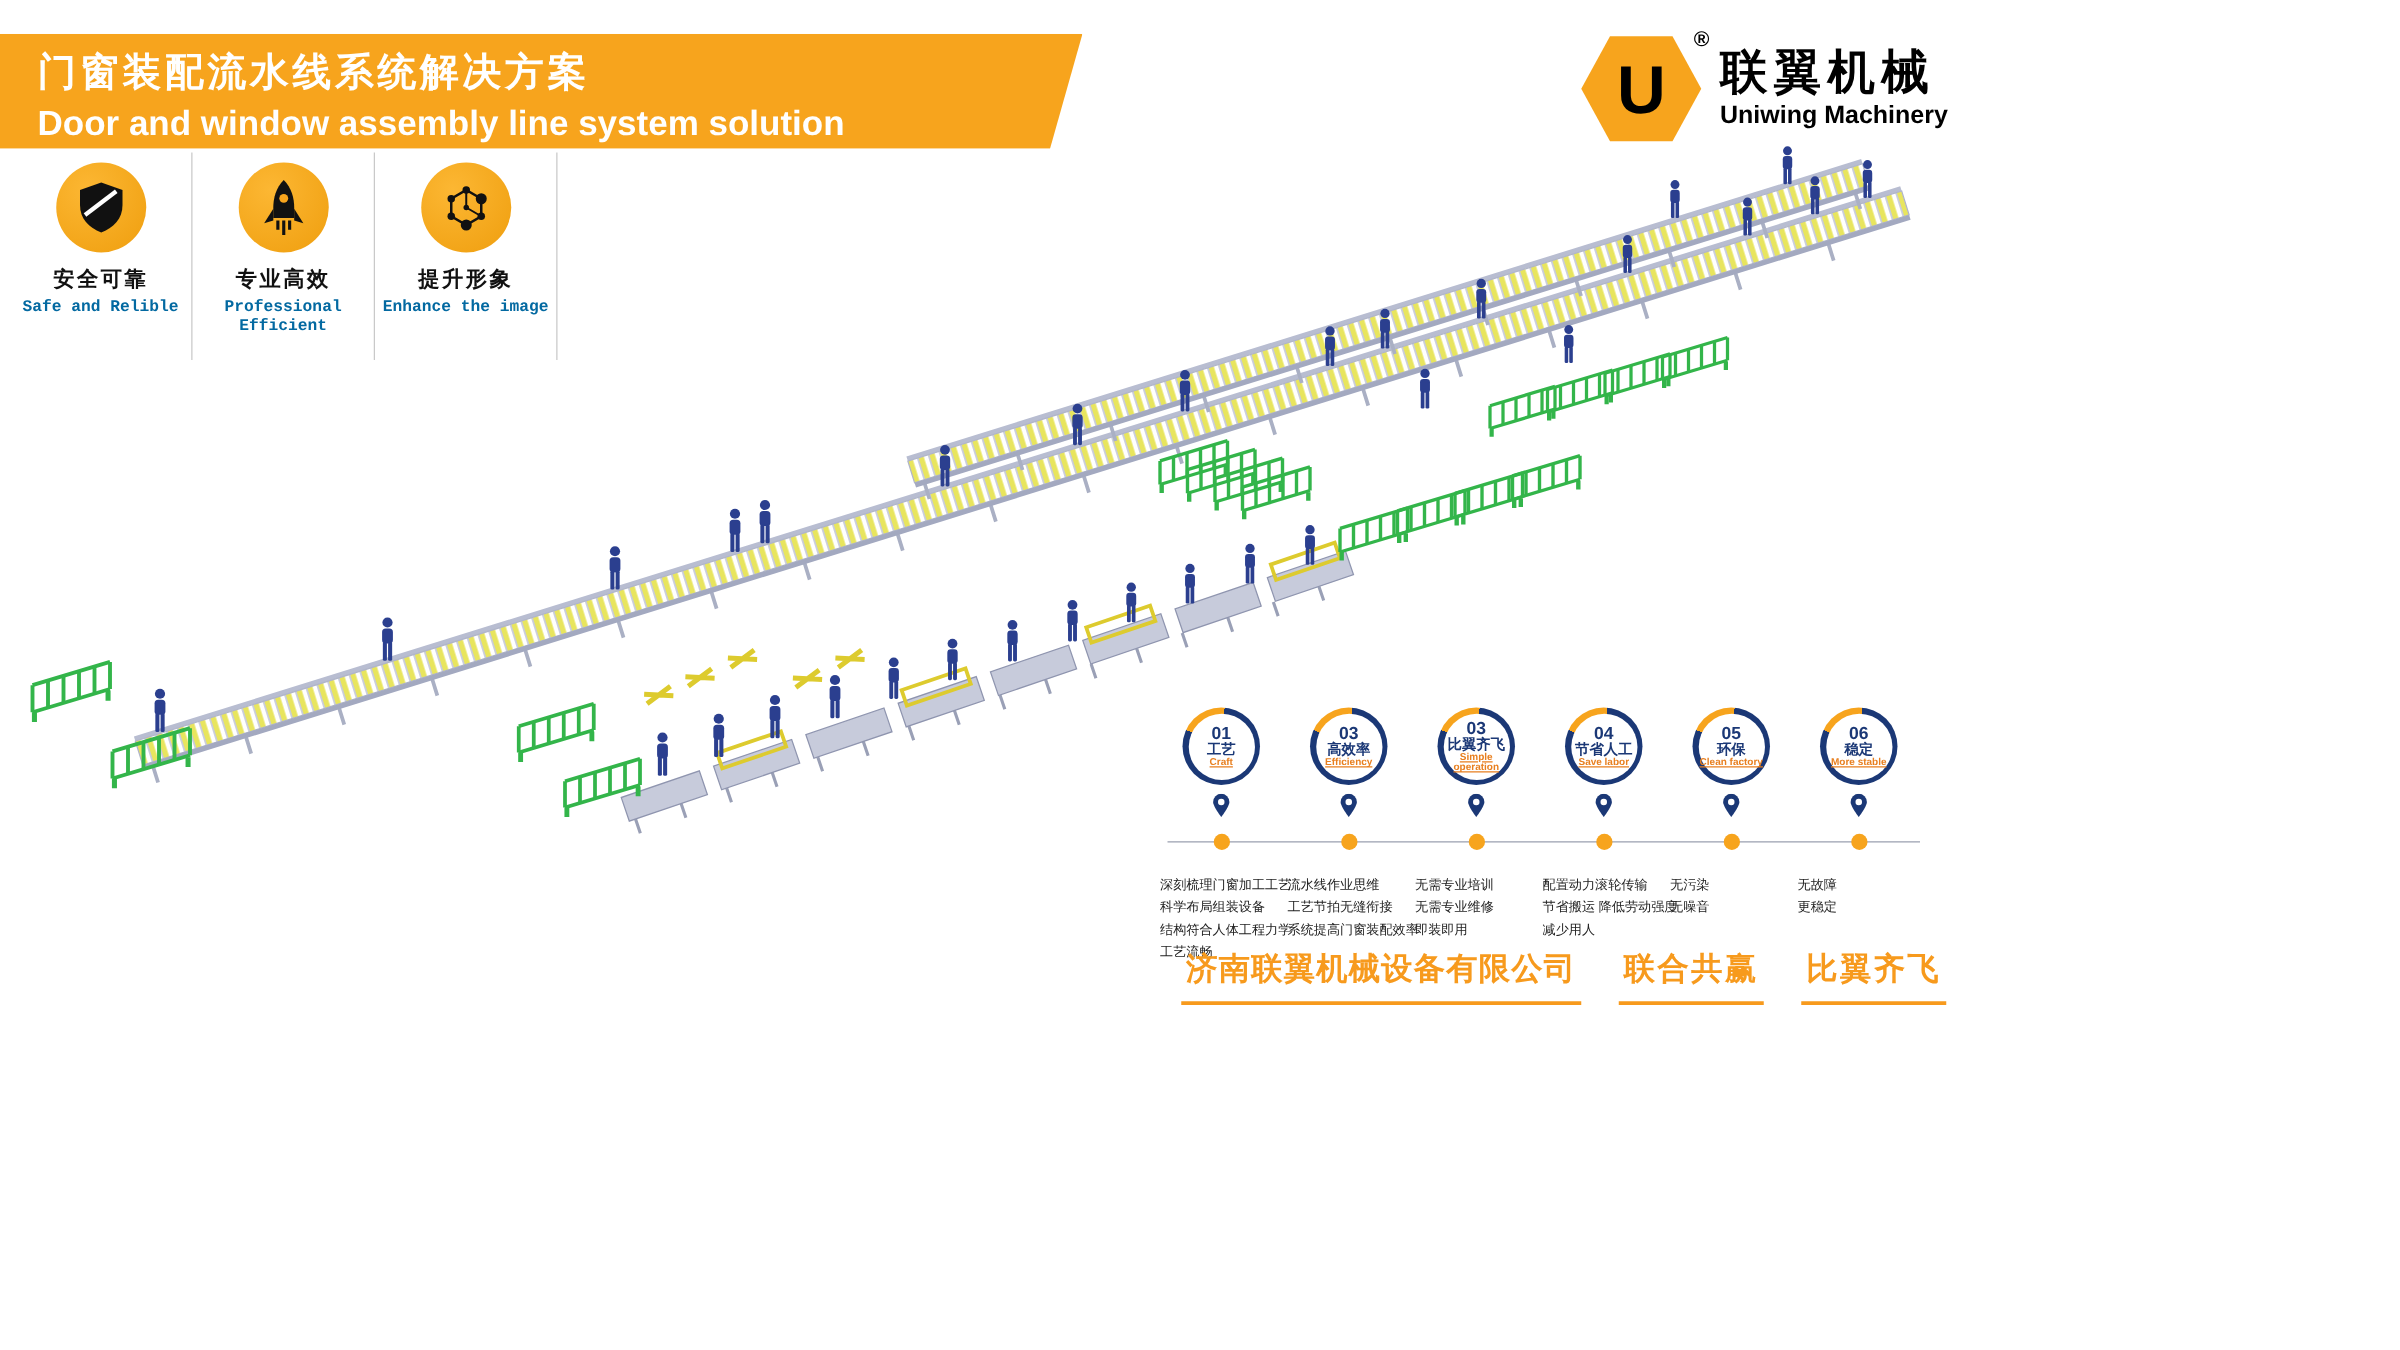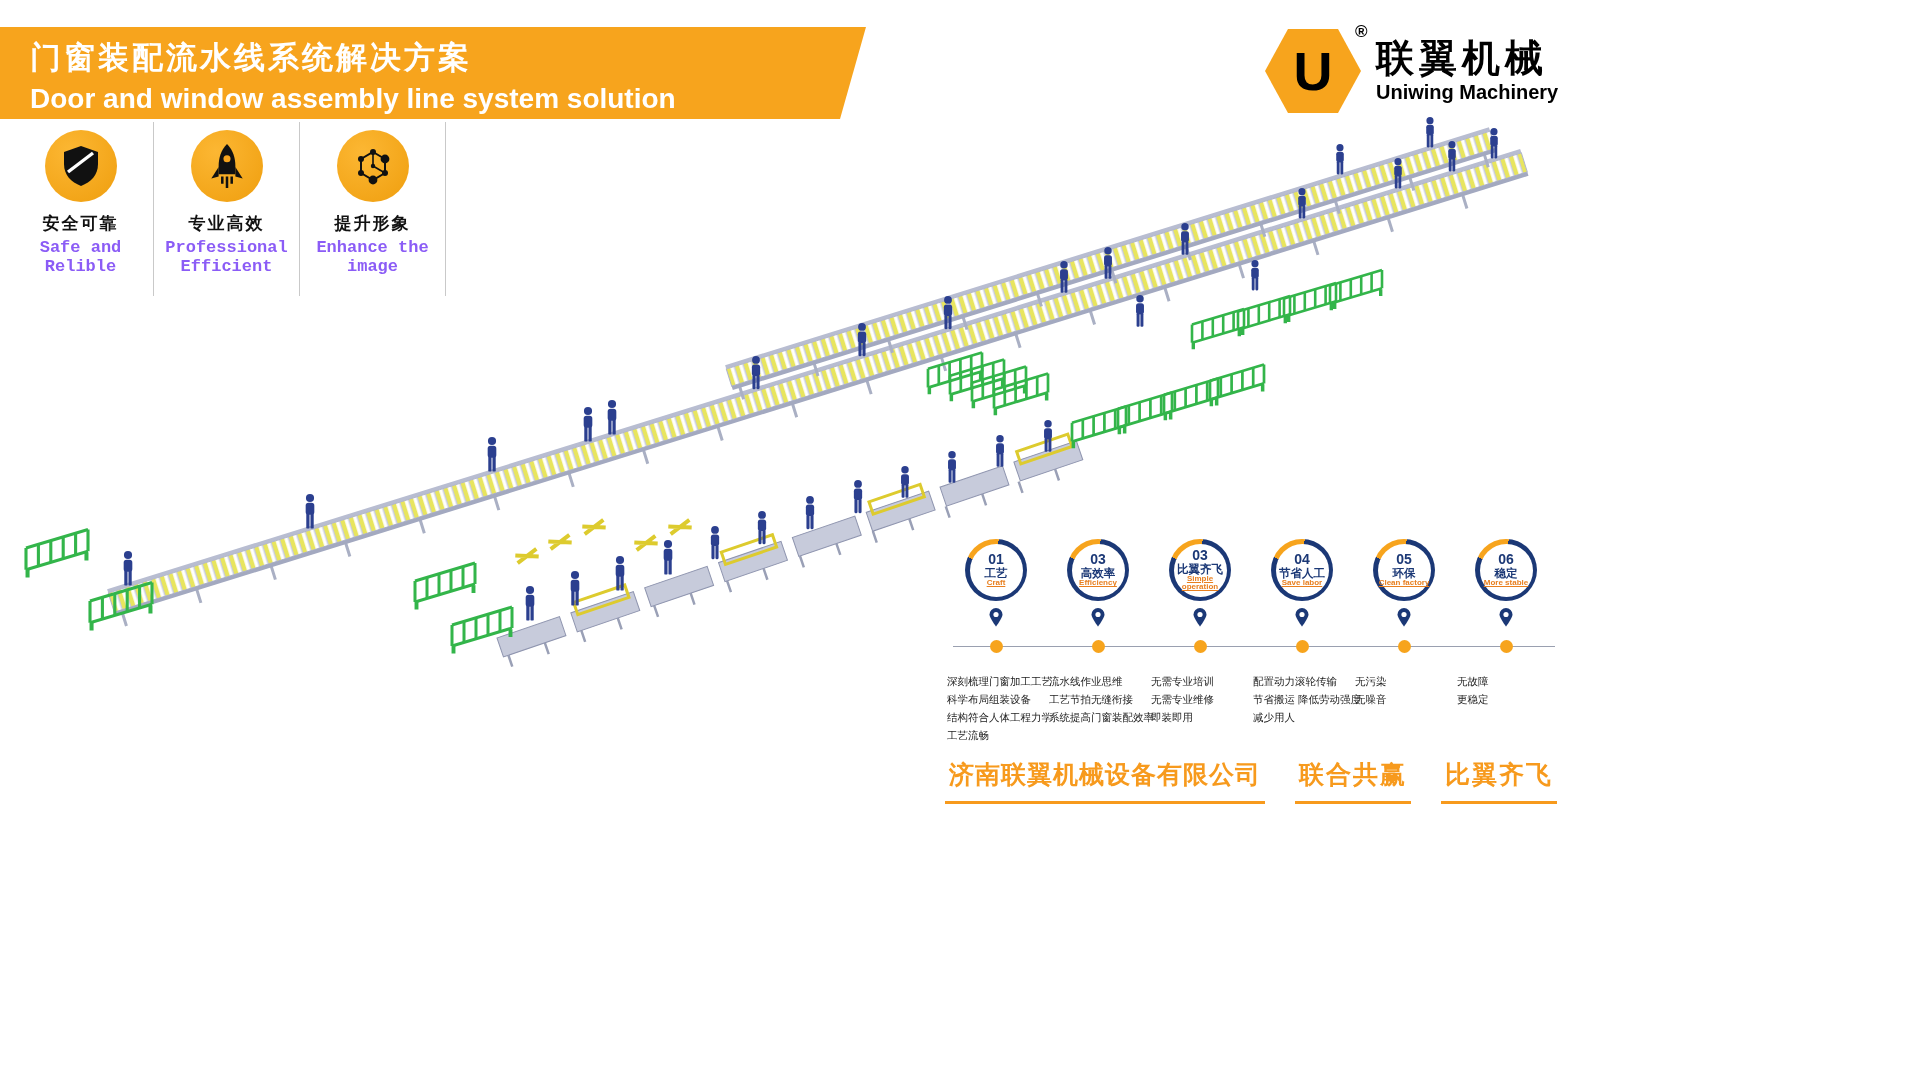--- a/index.html
+++ b/index.html
@@ -25,24 +25,24 @@
   .logo-zh { font-size:38px; font-weight:bold; letter-spacing:5px; line-height:1.1; }
   .logo-en { font-size:20px; font-weight:bold; margin-top:2px; }
 
   
   .badges { position:absolute; left:8px; top:122px; display:flex; z-index:5;font-family:Liberation Mono, monospace; }
   .badge { width:146px; padding:8px 4px 20px; text-align:center; border-right:1px solid #c9c9c9; }
   .badge-circle { width:72px; height:72px; border-radius:50%;
                   background:radial-gradient(circle at 35% 30%, #fcb733, #ef9e0e);
                   margin:0 auto 10px; display:flex; align-items:center; justify-content:center; }
   .badge-zh { font-size:17px; font-weight:bold; color:#111; letter-spacing:2px; }
-  .badge-en { font-size:17px; font-weight:bold; color:#8b5cf6; margin-top:3px; }
-
-  
-  .features { position:absolute; left:926px; top:539px; width:614px; z-index:5;margin-left:19px; }
+  .badge-en { font-size:13px; font-weight:bold; color:#0369a1; margin-top:3px; }
+
+  
+  .features { position:absolute; left:926px; top:566px; width:614px; z-index:5; }
   .features .rule { position:absolute; left:8px; right:4px; top:107px; height:1px; background:#9aa0b0; }
   .fcols { display:flex; position:relative; }
   .fcol { width:102px; display:flex; flex-direction:column; align-items:center; }
   .fcircle { width:62px; height:62px; border-radius:50%;
              background:conic-gradient(from -65deg, #f7a41d 0deg 70deg, #1b3876 70deg 360deg);
              display:flex; align-items:center; justify-content:center; }
   .fcircle-inner { width:53px; height:53px; border-radius:50%; background:#fff;
                    display:flex; flex-direction:column; align-items:center; justify-content:center;
                    text-align:center; line-height:1.05; }
   .fnum { font-size:14px; font-weight:bold; color:#1b3876; }

